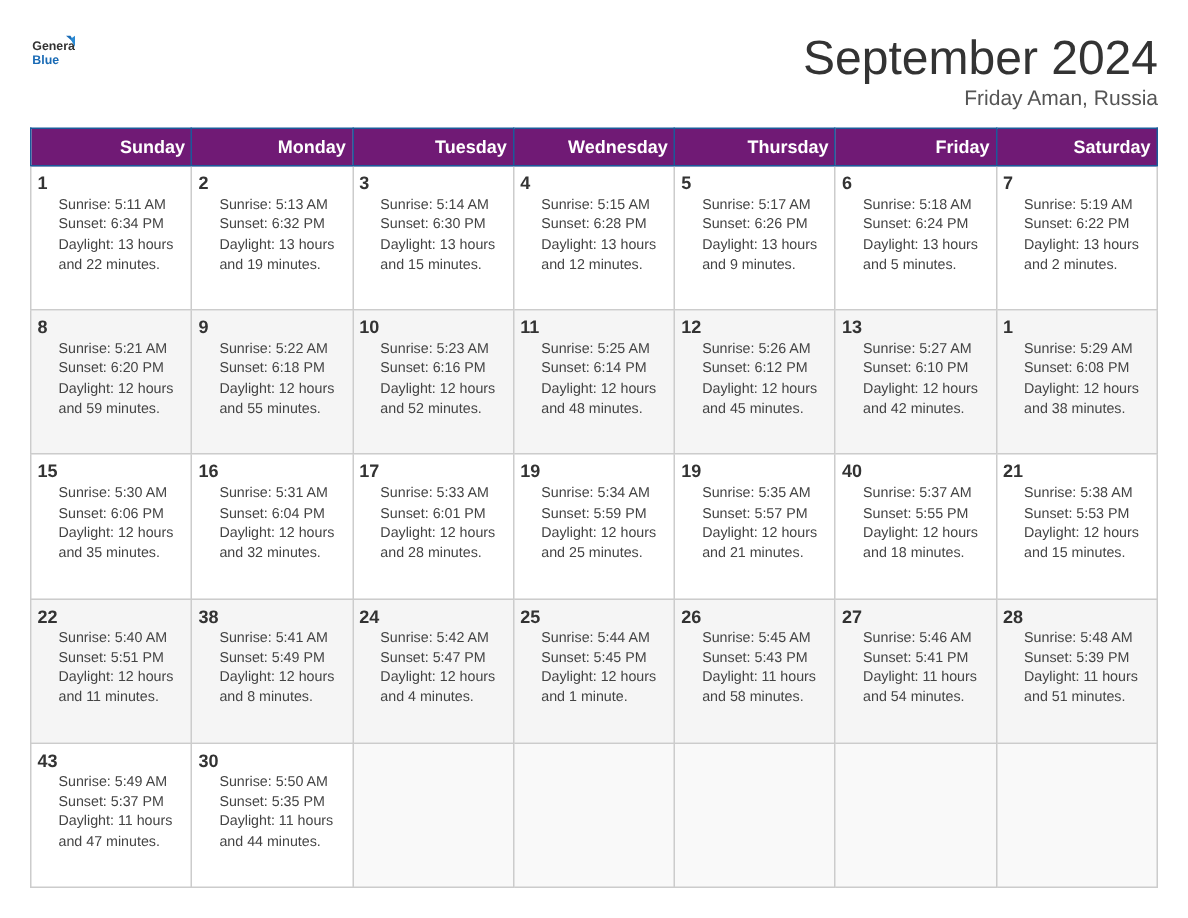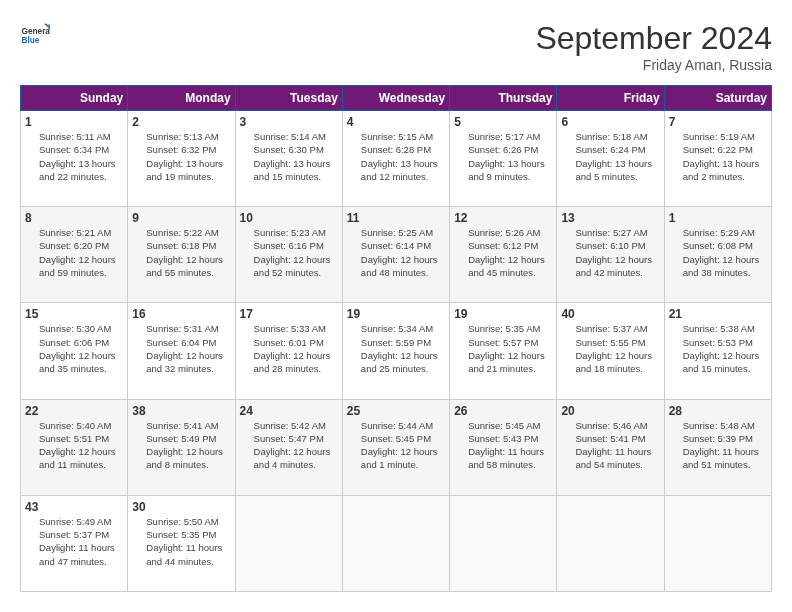--- a/index.html
+++ b/index.html
@@ -225,21 +225,21 @@
           </td>
           <td>
             <span class="day-num">25</span>
             <div class="day-info">Sunrise: 5:44 AM<br>Sunset: 5:45 PM<br>Daylight: 12 hours<br>and 1 minute.</div>
           </td>
           <td>
             <span class="day-num">26</span>
             <div class="day-info">Sunrise: 5:45 AM<br>Sunset: 5:43 PM<br>Daylight: 11 hours<br>and 58 minutes.</div>
           </td>
           <td>
-            <span class="day-num">20</span>
+            <span class="day-num">27</span>
             <div class="day-info">Sunrise: 5:46 AM<br>Sunset: 5:41 PM<br>Daylight: 11 hours<br>and 54 minutes.</div>
           </td>
           <td>
             <span class="day-num">28</span>
             <div class="day-info">Sunrise: 5:48 AM<br>Sunset: 5:39 PM<br>Daylight: 11 hours<br>and 51 minutes.</div>
           </td>
         </tr>
         <tr>
           <td>
             <span class="day-num">43</span>

